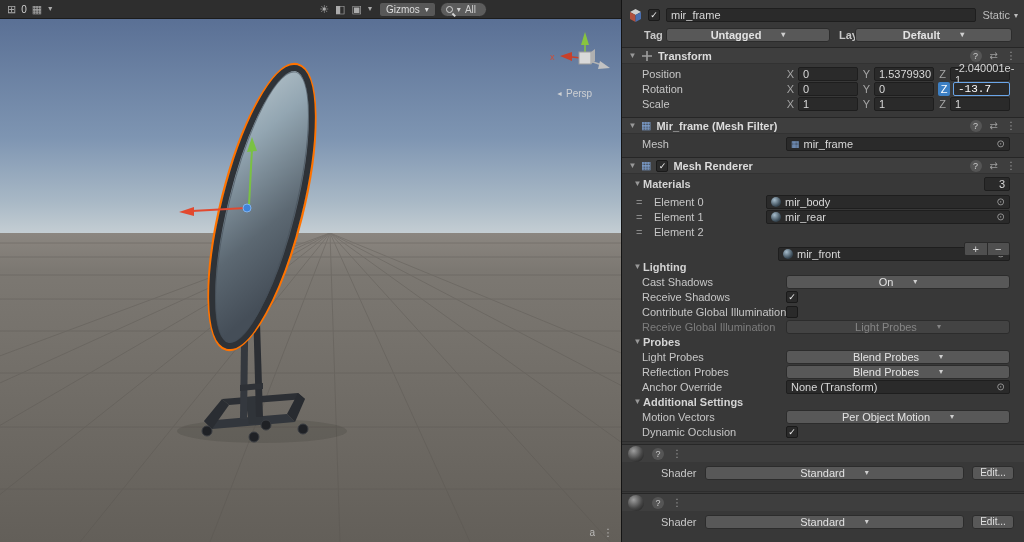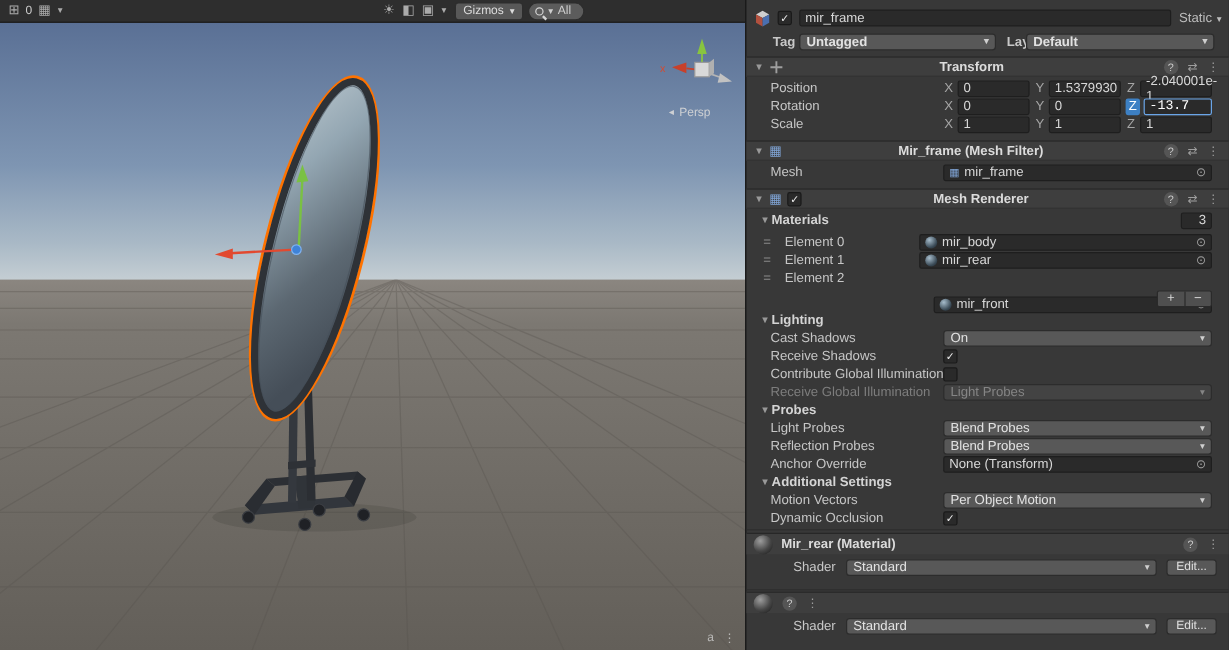--- a/index.html
+++ b/index.html
@@ -24,35 +24,35 @@
 
   
   .inspector { position:absolute; left:621px; top:0; width:403px; height:542px; background:#383838; border-left:1px solid #141414; }
   .irow { position:absolute; left:0; right:0; height:15px; display:flex; align-items:center; padding:0 14px 0 20px; }
   .lab { width:144px; flex:none; color:#c6c6c6; white-space:nowrap; overflow:hidden; }
   .lab.dim { color:#7d7d7d; }
   .ctl { flex:1; display:flex; align-items:center; min-width:0; }
   .field { background:#2a2a2a; border:1px solid #1e1e1e; border-radius:2px; color:#d8d8d8;
     height:14px; display:flex; align-items:center; padding:0 4px; min-width:0; }
   .dd { background:#585858; border:1px solid #2c2c2c; border-radius:3px; color:#e2e2e2; height:14px;
-    display:flex; align-items:center; justify-content:space-between; padding:0 5px; min-width:0; gap:20px; }
+    display:flex; align-items:center; justify-content:center; padding:0 5px; min-width:0; gap:20px; }
   .dd .arr { color:#cfcfcf; font-size:8px; flex:none; }
   .dd.disabled { background:#434343; color:#858585; }
   .dd.disabled .arr { color:#858585; }
   .chk { width:12px; height:12px; background:#2a2a2a; border:1px solid #1a1a1a; border-radius:2px;
     color:#eee; font-size:9px; line-height:10px; text-align:center; flex:none; }
   .axg { flex:1; display:flex; align-items:center; gap:3px; min-width:0; }
   .axg + .axg { margin-left:4px; }
   .axletter { color:#a5a5a5; width:9px; flex:none; text-align:center; }
   .axfield { flex:1; }
   .zchip { background:#3d80c4; color:#fff; width:12px; height:14px; line-height:14px; text-align:center; border-radius:2px; flex:none; }
   .hl .field { border-color:#6aa5e8; color:#fff;font-family:Liberation Mono, monospace; }
   .comp-header { height:17px; background:#3e3e3e; border-top:1px solid #262626; border-bottom:1px solid #323232;
     display:flex; align-items:center; padding:0 8px 0 5px; }
-  .comp-header .title { color:#dcdcdc; font-weight:bold; margin-left:5px; flex:1;text-align:center; }
+  .comp-header .title { color:#dcdcdc; font-weight:bold; margin-left:5px; flex:1; }
   .fold { color:#999; font-size:8px; width:11px; text-align:center; flex:none; }
   .hicon { color:#9e9e9e; font-size:10px; margin-left:8px; flex:none; }
   .helpc { width:12px; height:12px; border-radius:50%; background:#555; color:#ccc; font-size:9px;
     line-height:12px; text-align:center; margin-left:8px; flex:none; }
   .subhead { font-weight:bold; color:#d4d4d4;text-align:right; }
   .gridicon { color:#7fa3d4; font-size:11px; flex:none; }
   .picker { color:#9e9e9e; margin-left:auto; font-size:10px; flex:none; padding-left:4px; }
   .matdot { width:10px; height:10px; border-radius:50%; flex:none; margin-right:4px;
     background:radial-gradient(circle at 35% 30%, #a6bccb, #3a4a56 65%, #1d262d); }
   .sphere { width:16px; height:16px; border-radius:50%; flex:none;
@@ -488,21 +488,20 @@
       <span class="lab">Dynamic Occlusion</span>
       <div class="ctl">
           <span class="chk">✓</span>
         </div>
     </div>
 
     <div class="divline" style="top:441px;"></div>
 
     <div class="matheader" style="position:absolute;top:444px;left:0;right:0;">
       <span class="sphere"></span>
-      <span class="title">Mir_rear (Material)</span>
       <span class="helpc">?</span>
       <span class="hicon">⋮</span>
     </div>
     <div class="irow" style="top:465px;padding:0 10px 0 39px;">
       <span style="width:44px;flex:none;">Shader</span>
       <div class="dd" style="flex:1;">
         <span>Standard</span>
           <span class="arr">▾</span>
       </div>
       <span class="editbtn">Edit...</span>

